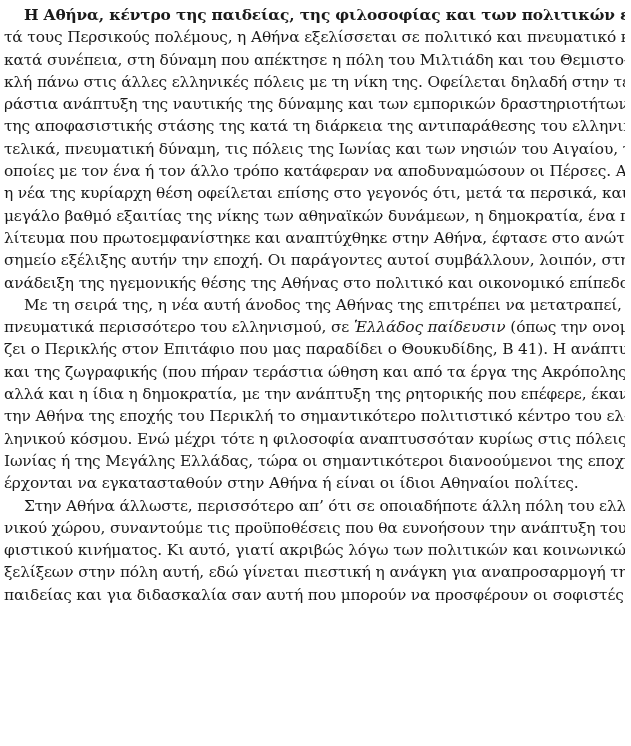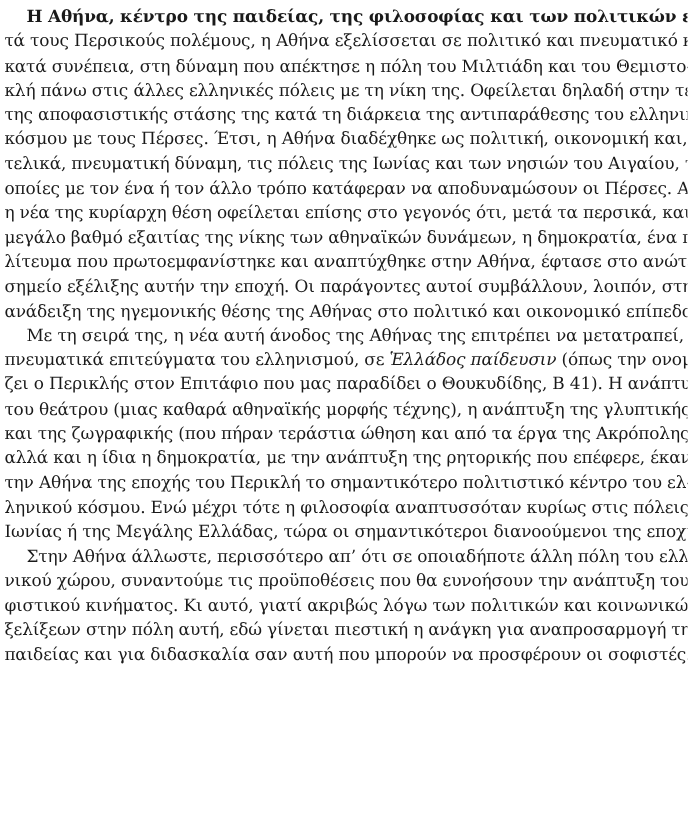--- a/index.html
+++ b/index.html
@@ -52,41 +52,41 @@
 </head>
 <body>
 
 <div class="page">
 
   <div class="paragraph">
     <span class="line indent"><span class="heading-run">Η Αθήνα, κέντρο της παιδείας, της φιλοσοφίας και των πολιτικών εξελίξεων.</span></span>
     <span class="line">τά τους Περσικούς πολέμους, η Αθήνα εξελίσσεται σε πολιτικό και πνευματικό κέ-</span>
     <span class="line">κατά συνέπεια, στη δύναμη που απέκτησε η πόλη του Μιλτιάδη και του Θεμιστο-</span>
     <span class="line">κλή πάνω στις άλλες ελληνικές πόλεις με τη νίκη της. Οφείλεται δηλαδή στην τε-</span>
+    <span class="line">ράστια ανάπτυξη της ναυτικής της δύναμης και των εμπορικών δραστηριοτήτων</span>
     <span class="line">της αποφασιστικής στάσης της κατά τη διάρκεια της αντιπαράθεσης του ελληνικού</span>
-    <span class="line">κόσμου με τους Πέρσες. Έτσι, η Αθήνα διαδέχθηκε ως πολιτική, οικονομική και,</span>
     <span class="line">τελικά, πνευματική δύναμη, τις πόλεις της Ιωνίας και των νησιών του Αιγαίου, τις</span>
     <span class="line">οποίες με τον ένα ή τον άλλο τρόπο κατάφεραν να αποδυναμώσουν οι Πέρσες. Αλλά</span>
     <span class="line">η νέα της κυρίαρχη θέση οφείλεται επίσης στο γεγονός ότι, μετά τα περσικά, και σε</span>
     <span class="line">μεγάλο βαθμό εξαιτίας της νίκης των αθηναϊκών δυνάμεων, η δημοκρατία, ένα πο-</span>
     <span class="line">λίτευμα που πρωτοεμφανίστηκε και αναπτύχθηκε στην Αθήνα, έφτασε στο ανώτερο</span>
     <span class="line">σημείο εξέλιξης αυτήν την εποχή. Οι παράγοντες αυτοί συμβάλλουν, λοιπόν, στην</span>
     <span class="line last">ανάδειξη της ηγεμονικής θέσης της Αθήνας στο πολιτικό και οικονομικό επίπεδο.</span>
   </div>
 
   <div class="paragraph">
     <span class="line indent">Με τη σειρά της, η νέα αυτή άνοδος της Αθήνας της επιτρέπει να μετατραπεί, α-</span>
-    <span class="line"><span>πνευματικά επιτεύγματα του ελληνισμού, σε </span><span class="italic-run">Ἑλλάδος παίδευσιν</span><span> (όπως την ονομά-</span></span>
+    <span class="line"><span>πνευματικά περισσότερο του ελληνισμού, σε </span><span class="italic-run">Ἑλλάδος παίδευσιν</span><span> (όπως την ονομά-</span></span>
     <span class="line">ζει ο Περικλής στον Επιτάφιο που μας παραδίδει ο Θουκυδίδης, Β 41). Η ανάπτυξη</span>
-    <span class="line">του θεάτρου (μιας καθαρά αθηναϊκής μορφής τέχνης), η ανάπτυξη της γλυπτικής</span>
     <span class="line">και της ζωγραφικής (που πήραν τεράστια ώθηση και από τα έργα της Ακρόπολης),</span>
     <span class="line">αλλά και η ίδια η δημοκρατία, με την ανάπτυξη της ρητορικής που επέφερε, έκαναν</span>
     <span class="line">την Αθήνα της εποχής του Περικλή το σημαντικότερο πολιτιστικό κέντρο του ελ-</span>
     <span class="line">ληνικού κόσμου. Ενώ μέχρι τότε η φιλοσοφία αναπτυσσόταν κυρίως στις πόλεις της</span>
     <span class="line">Ιωνίας ή της Μεγάλης Ελλάδας, τώρα οι σημαντικότεροι διανοούμενοι της εποχής</span>
+    <span class="line last">έρχονται να εγκατασταθούν στην Αθήνα ή είναι οι ίδιοι Αθηναίοι πολίτες.</span>
   </div>
 
   <div class="paragraph">
     <span class="line indent">Στην Αθήνα άλλωστε, περισσότερο απ’ ότι σε οποιαδήποτε άλλη πόλη του ελλη-</span>
     <span class="line">νικού χώρου, συναντούμε τις προϋποθέσεις που θα ευνοήσουν την ανάπτυξη του σο-</span>
     <span class="line">φιστικού κινήματος. Κι αυτό, γιατί ακριβώς λόγω των πολιτικών και κοινωνικών ε-</span>
     <span class="line">ξελίξεων στην πόλη αυτή, εδώ γίνεται πιεστική η ανάγκη για αναπροσαρμογή της</span>
     <span class="line last">παιδείας και για διδασκαλία σαν αυτή που μπορούν να προσφέρουν οι σοφιστές.</span>
   </div>
 

